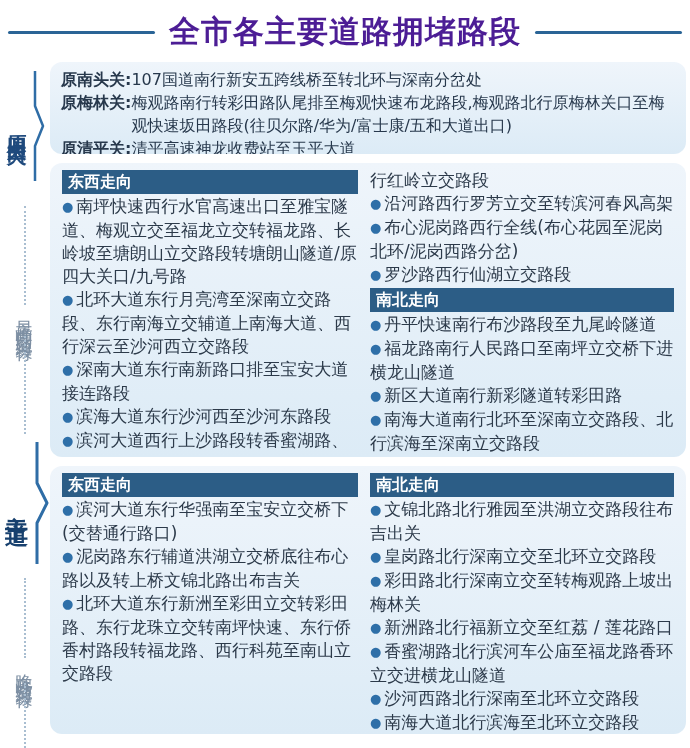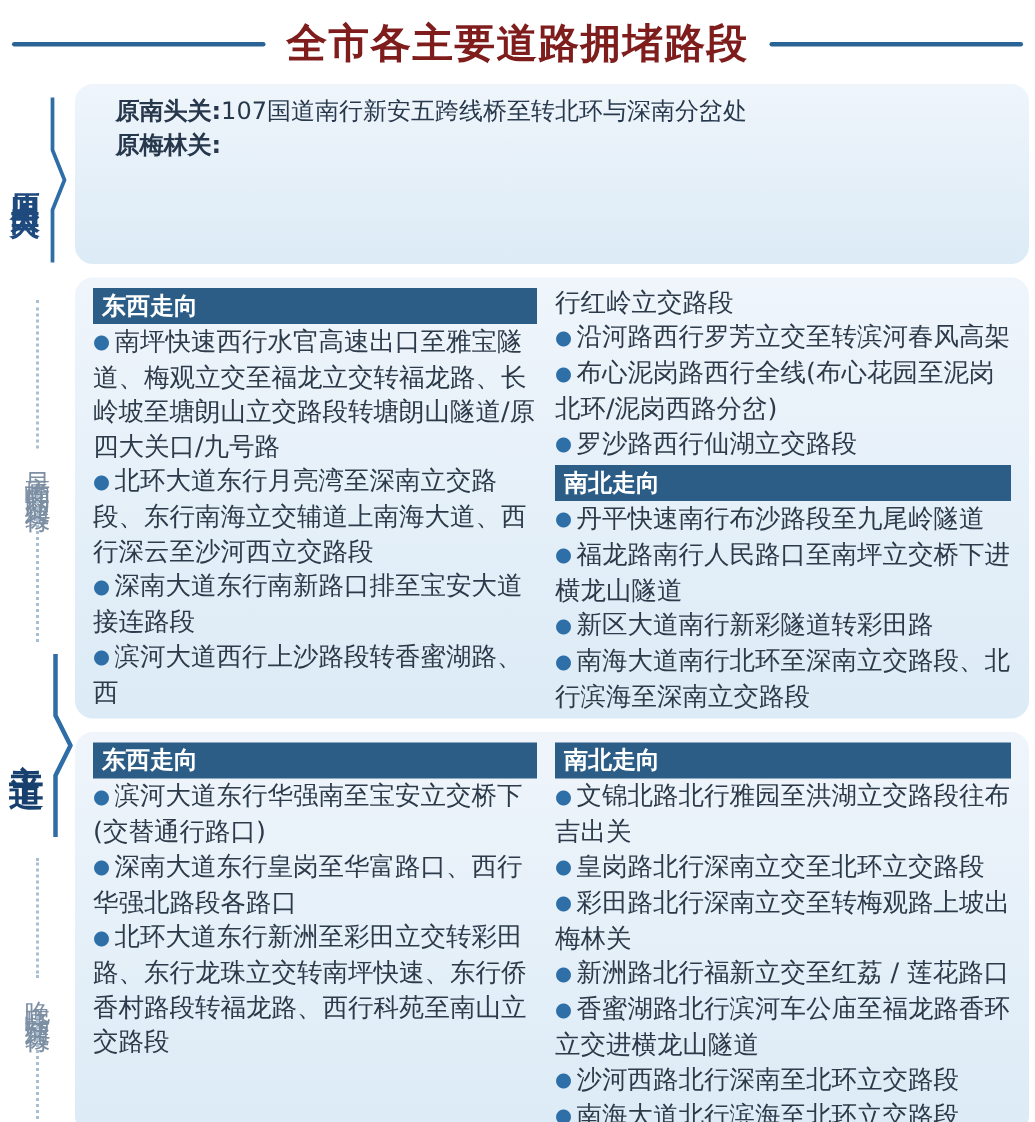--- a/index.html
+++ b/index.html
@@ -6,21 +6,21 @@
   body {
     width:690px; height:748px; overflow:hidden; background:#ffffff;
     font-family:"DejaVu Sans","Liberation Sans",sans-serif;
     -webkit-font-smoothing:antialiased;
   }
   .page { position:relative; width:690px; height:748px; }
 
   
   .title-row { display:flex; align-items:center; padding:11px 8px 5px 8px; }
   .title-rule { flex:1; height:3px; background:#2a6496; border-radius:2px; }
-  .page-title { margin:0 14px; font-size:27px; font-weight:bold; color:#7f1d1d; letter-spacing:1px; white-space:nowrap; }
+  .page-title { margin:0 14px; font-size:31px; font-weight:bold; color:#4c1d95; letter-spacing:1px; white-space:nowrap; }
 
   
   .main { display:flex; align-items:flex-start; padding:0 4px 0 0; }
   .rail { position:relative; width:50px; flex:none; height:704px; }
   .content { flex:1; display:flex; flex-direction:column; gap:9px; padding-top:4px; min-width:0; }
 
   
   .v-text { writing-mode:vertical-rl; text-orientation:upright; }
   .rail-gates { position:absolute; top:8px; left:4px; height:120px; display:flex; align-items:center; }
   .rail-gates .v-text { font-size:20px; font-weight:bold; color:#1f4a7d; letter-spacing:3px; }
@@ -31,21 +31,21 @@
   .dotted-rule { flex:1; width:0; border-left:2px dotted #a9bed1; min-height:12px; }
   .rail-arterial { position:absolute; top:380px; left:2px; height:130px; display:flex; align-items:center; }
   .rail-arterial .v-text { font-size:23px; font-weight:bold; color:#17406e; letter-spacing:4px; }
   .bracket-svg { display:block; }
 
   
   .panel {
     background:linear-gradient(180deg,#eff5fb 0%,#dcebf6 100%);
     border-radius:12px; box-sizing:border-box; overflow:hidden;
   }
-  .gates-panel { padding:6px 27px; height:120px; }
+  .gates-panel { padding:6px 11px; height:92px; }
   .gate-row { display:flex; font-size:16px; line-height:23px; color:#27384c; }
   .gate-label { font-weight:bold; white-space:nowrap; flex:none; }
   .gate-text { flex:1; }
 
   .roads-panel { display:flex; gap:12px; padding:6px 12px; }
   .panel-morning { height:294px; }
   .panel-evening { height:268px; }
   .col-left { width:296px; flex:none; }
   .col-right { flex:1; min-width:0; }
   .dir-header {
@@ -99,49 +99,55 @@
 
     <div class="content">
 
       <div class="panel gates-panel">
         <div class="gate-row">
           <span class="gate-label">原南头关:</span>
           <span class="gate-text">107国道南行新安五跨线桥至转北环与深南分岔处</span>
         </div>
         <div class="gate-row">
           <span class="gate-label">原梅林关:</span>
+          <span class="gate-text">梅观路南行转彩田路队尾排至梅观快速布龙路段,梅观路北行原梅林关口至梅观快速坂田路段(往贝尔路/华为/富士康/五和大道出口)</span>
+        </div>
+        <div class="gate-row">
+          <span class="gate-label">原清平关:</span>
+          <span class="gate-text">清平高速神龙收费站至玉平大道</span>
         </div>
       </div>
 
       <div class="panel roads-panel panel-morning">
         <div class="col-left">
           <div class="dir-header">东西走向</div>
           <p class="road-item">南坪快速西行水官高速出口至雅宝隧道、梅观立交至福龙立交转福龙路、长岭坡至塘朗山立交路段转塘朗山隧道/原四大关口/九号路</p>
           <p class="road-item">北环大道东行月亮湾至深南立交路段、东行南海立交辅道上南海大道、西行深云至沙河西立交路段</p>
           <p class="road-item">深南大道东行南新路口排至宝安大道接连路段</p>
+          <p class="road-item">滨海大道东行沙河西至沙河东路段</p>
           <p class="road-item">滨河大道西行上沙路段转香蜜湖路、西</p>
         </div>
         <div class="col-right">
           <p class="cont-item">行红岭立交路段</p>
           <p class="road-item">沿河路西行罗芳立交至转滨河春风高架</p>
           <p class="road-item">布心泥岗路西行全线(布心花园至泥岗北环/泥岗西路分岔)</p>
           <p class="road-item">罗沙路西行仙湖立交路段</p>
           <div class="dir-header">南北走向</div>
           <p class="road-item">丹平快速南行布沙路段至九尾岭隧道</p>
           <p class="road-item">福龙路南行人民路口至南坪立交桥下进横龙山隧道</p>
           <p class="road-item">新区大道南行新彩隧道转彩田路</p>
           <p class="road-item">南海大道南行北环至深南立交路段、北行滨海至深南立交路段</p>
         </div>
       </div>
 
       <div class="panel roads-panel panel-evening">
         <div class="col-left">
           <div class="dir-header">东西走向</div>
           <p class="road-item">滨河大道东行华强南至宝安立交桥下(交替通行路口)</p>
-          <p class="road-item">深南大道东行皇岗至华富路口、西行华强北路段各路口</p>
+          <p class="road-item">泥岗路东行辅道洪湖立交桥底往布心路以及转上桥文锦北路出布吉关</p>
           <p class="road-item">北环大道东行新洲至彩田立交转彩田路、东行龙珠立交转南坪快速、东行侨香村路段转福龙路、西行科苑至南山立交路段</p>
 
         </div>
         <div class="col-right">
           <div class="dir-header">南北走向</div>
           <p class="road-item">文锦北路北行雅园至洪湖立交路段往布吉出关</p>
           <p class="road-item">皇岗路北行深南立交至北环立交路段</p>
           <p class="road-item">彩田路北行深南立交至转梅观路上坡出梅林关</p>
           <p class="road-item">新洲路北行福新立交至红荔 / 莲花路口</p>
           <p class="road-item">香蜜湖路北行滨河车公庙至福龙路香环立交进横龙山隧道</p>

